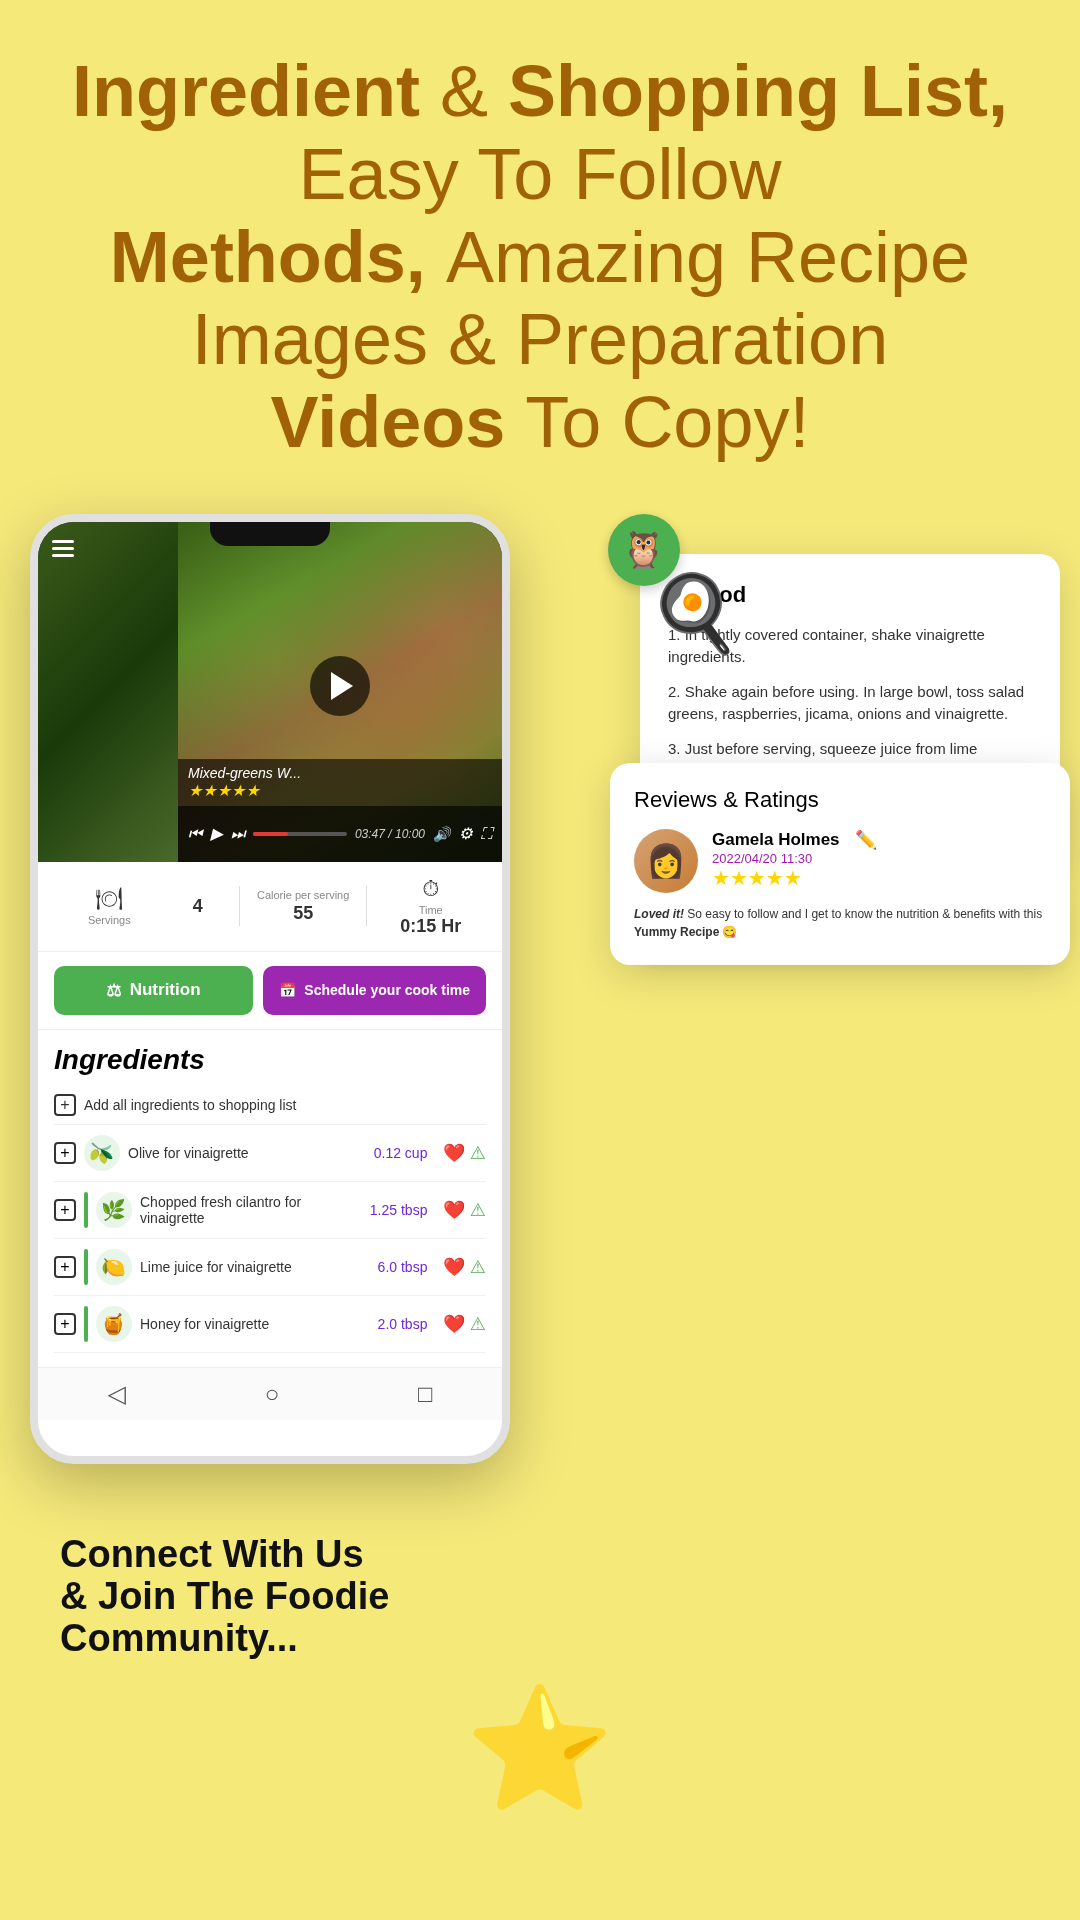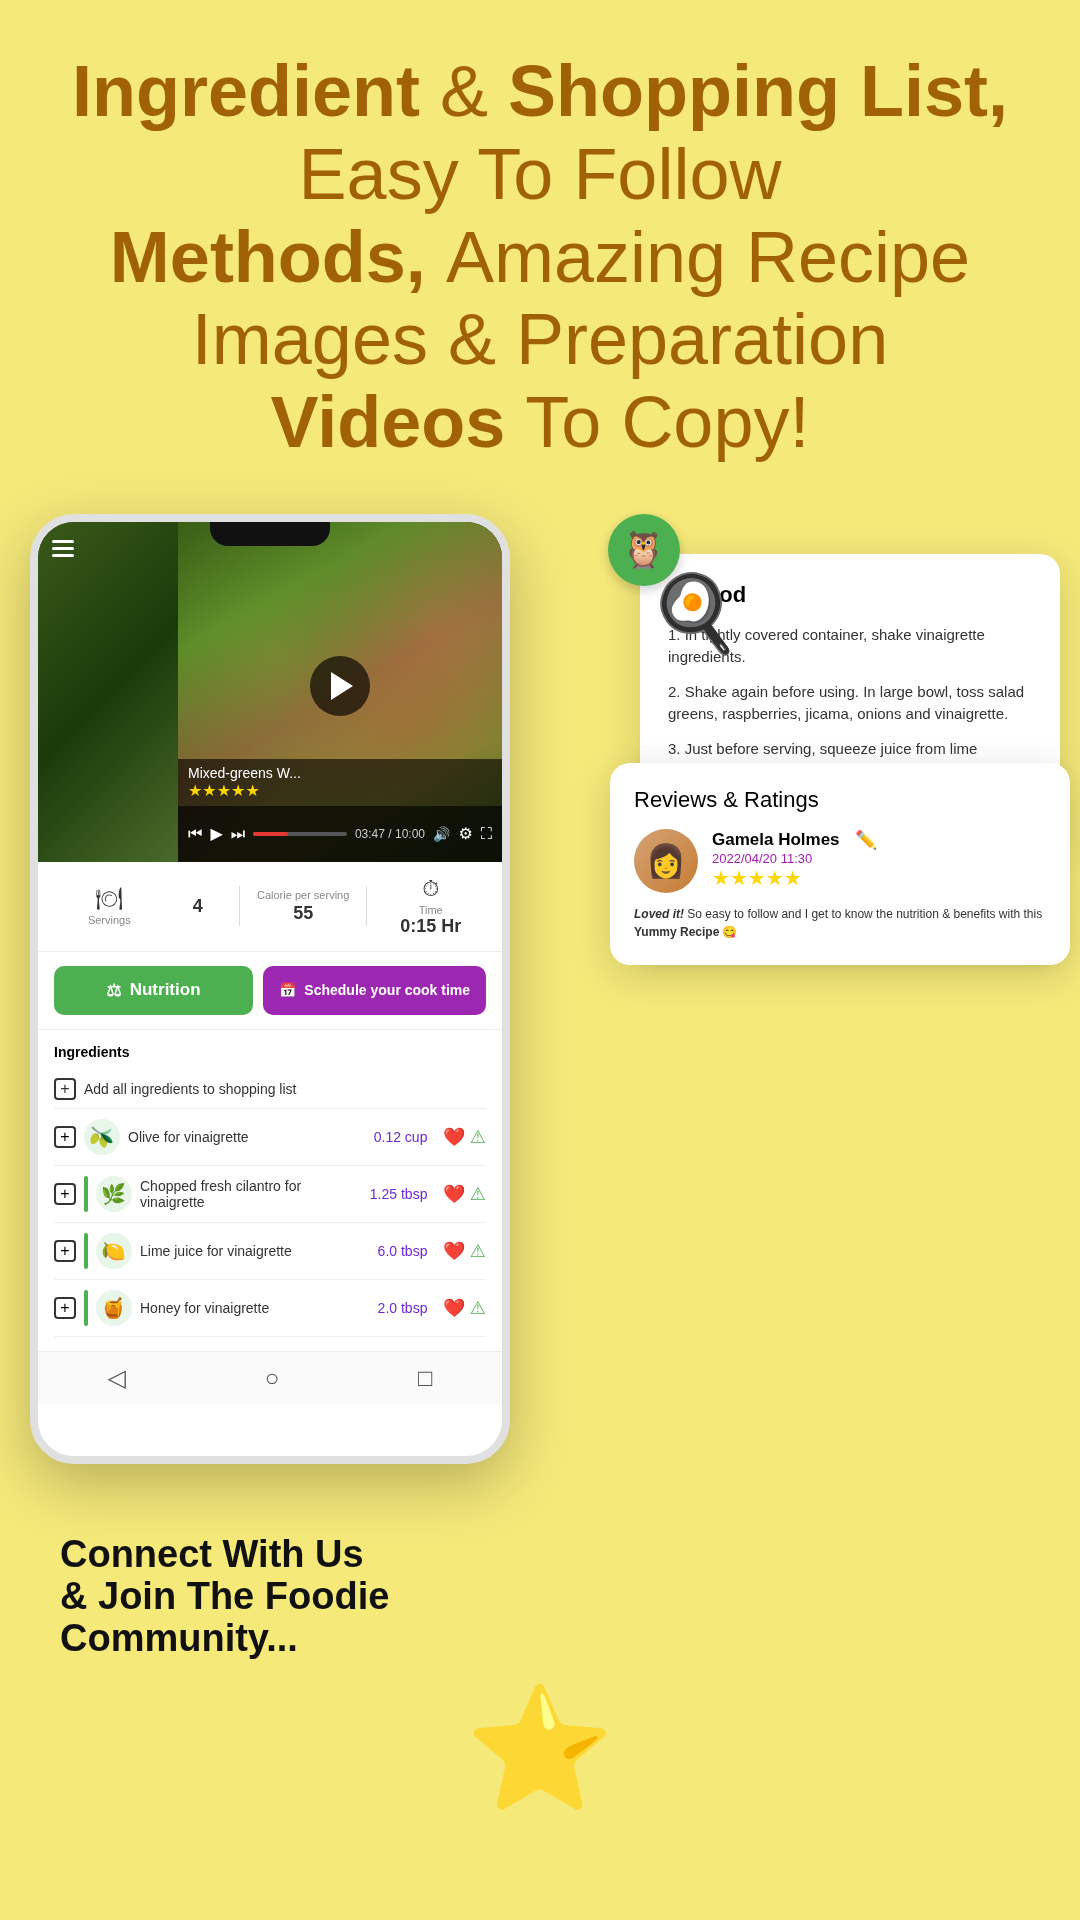--- a/index.html
+++ b/index.html
@@ -58,20 +58,21 @@
       z-index: 10;
     }
 
     
     .video-area {
       position: relative;
       width: 100%;
       height: 340px;
       background: #1a1a1a;
       display: flex;
+      font-style: italic;
     }
     .video-left-panel {
       width: 140px;
       background: #2a3a1a;
       position: relative;
     }
     .video-left-bg {
       width: 100%;
       height: 100%;
       background: linear-gradient(135deg, #3a5a1a, #1a3a0a, #4a6a2a);
@@ -228,23 +229,24 @@
       gap: 8px;
       cursor: pointer;
       text-align: center;
     }
 
     
     .ingredients-section {
       padding: 14px 16px;
     }
     .ingredients-title {
-      font-size: 14px;
+      font-size: 28px;
       font-weight: 700;
       margin-bottom: 10px;
+      font-style: italic;
     }
     .add-all-row {
       display: flex;
       align-items: center;
       gap: 8px;
       padding: 8px 0;
       border-bottom: 1px solid #eee;
       font-size: 14px;
       color: #333;
     }

